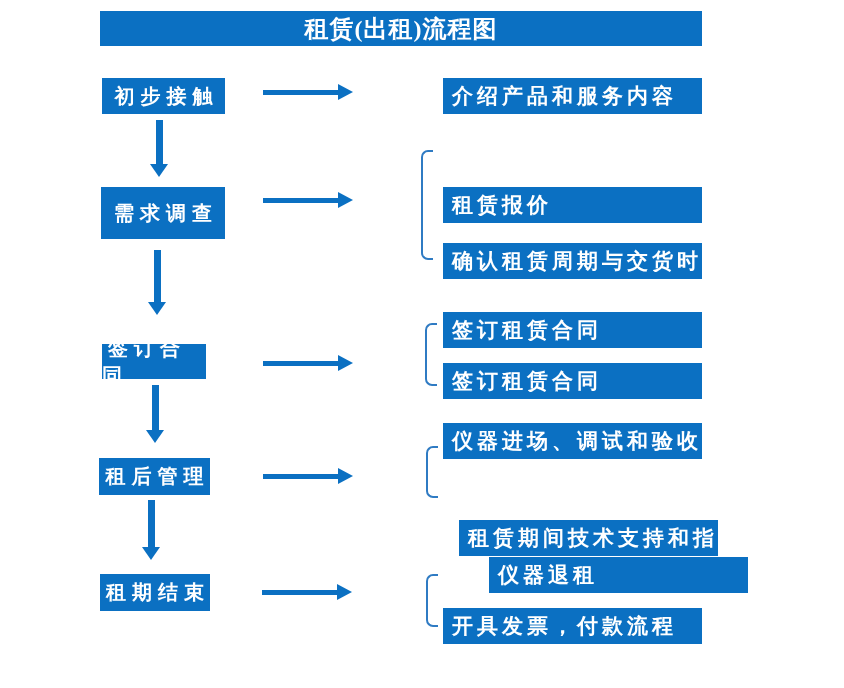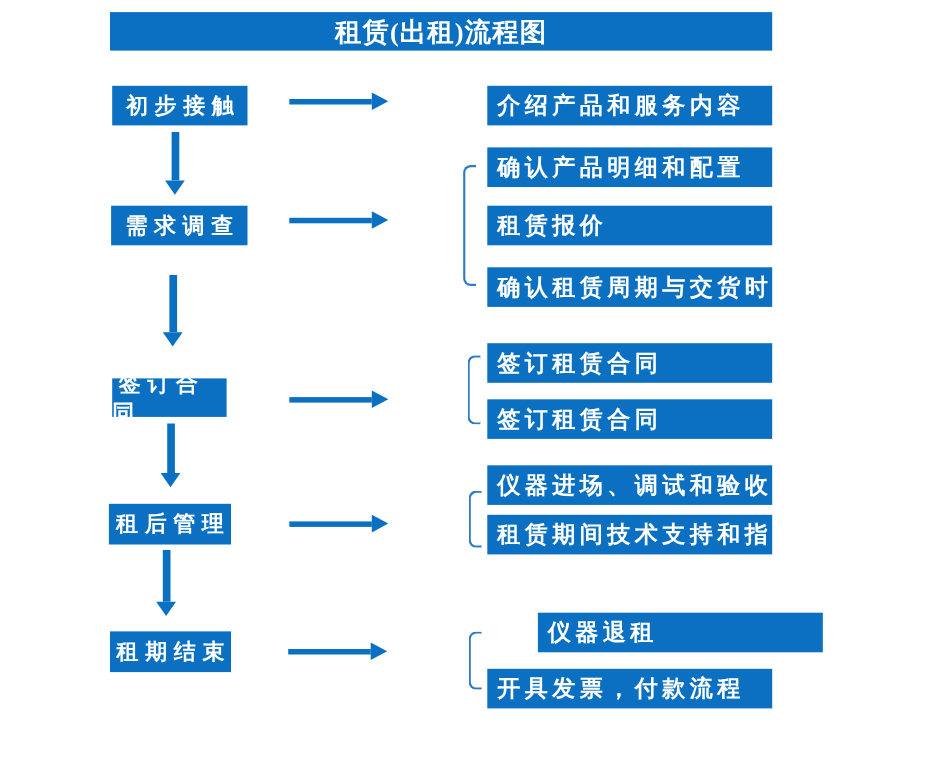--- a/index.html
+++ b/index.html
@@ -43,21 +43,21 @@
 </head>
 <body>
 
 <div class="canvas">
 
   <div class="title-bar">
     <span>租赁(出租)流程图</span>
   </div>
 
   <div class="box step-box" style="left:102px;top:78px;width:123px;height:36px;">初步接触</div>
-  <div class="box step-box" style="left:101px;top:187px;width:124px;height:36px;text-align:center;">需求调查</div>
+  <div class="box step-box" style="left:101px;top:187px;width:124px;height:52px;text-align:center;">需求调查</div>
   <div class="box step-box" style="left:102px;top:344px;width:104px;height:35px;">签订合同</div>
   <div class="box step-box" style="left:99px;top:458px;width:111px;height:37px;">租后管理</div>
   <div class="box step-box" style="left:100px;top:574px;width:110px;height:37px;">租期结束</div>
 
   <div class="v-arrow" style="left:150px;top:120px;height:57px;">
     <div class="v-shaft"></div>
     <div class="v-head"></div>
   </div>
   <div class="v-arrow" style="left:148px;top:250px;height:65px;">
     <div class="v-shaft"></div>
@@ -93,26 +93,25 @@
     <div class="h-head"></div>
   </div>
 
   <div class="bracket" style="left:421px;top:150px;height:110px;"></div>
   <div class="bracket" style="left:425px;top:323px;height:63px;"></div>
   <div class="bracket" style="left:426px;top:446px;height:52px;"></div>
   <div class="bracket" style="left:426px;top:574px;height:53px;"></div>
 
   <div class="box detail-box" style="top:78px;">介绍产品和服务内容</div>
 
-  <div class="box detail-box" style="top:134px;">确认产品明细和配置</div>
   <div class="box detail-box" style="top:187px;">租赁报价</div>
   <div class="box detail-box" style="top:312px;">签订租赁合同</div>
 
   <div class="box detail-box" style="top:243px;">确认租赁周期与交货时间</div>
   <div class="box detail-box" style="top:363px;">签订租赁合同</div>
 
   <div class="box detail-box" style="top:423px;">仪器进场、调试和验收</div>
-  <div class="box detail-box" style="top:468px;">租赁期间技术支持和指导</div>
+  <div class="box detail-box" style="top:520px;margin-left:16px;">租赁期间技术支持和指导</div>
 
   <div class="box detail-box" style="top:557px;margin-left:46px;">仪器退租</div>
   <div class="box detail-box" style="top:608px;">开具发票，付款流程</div>
 
 </div>
 
 </body></html>

